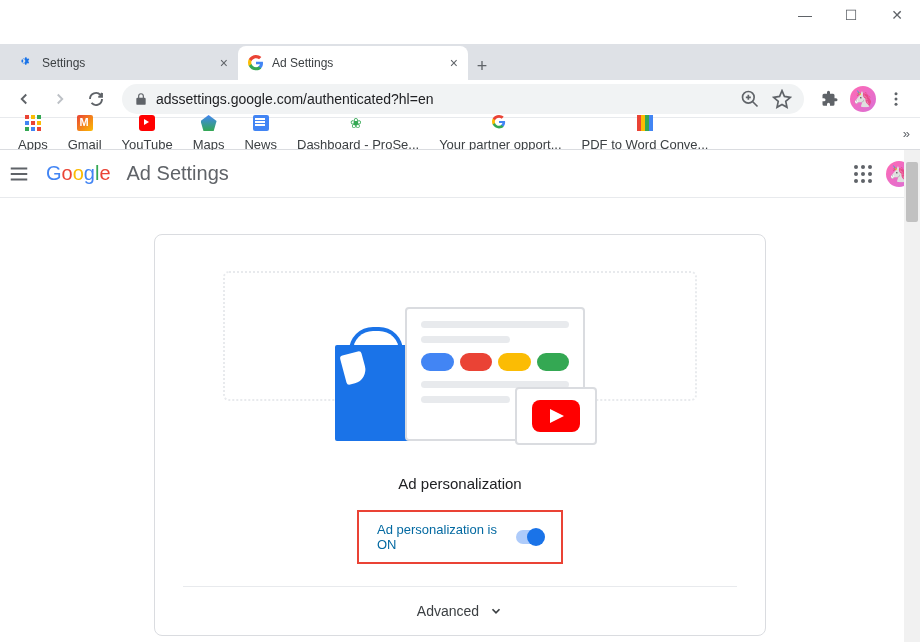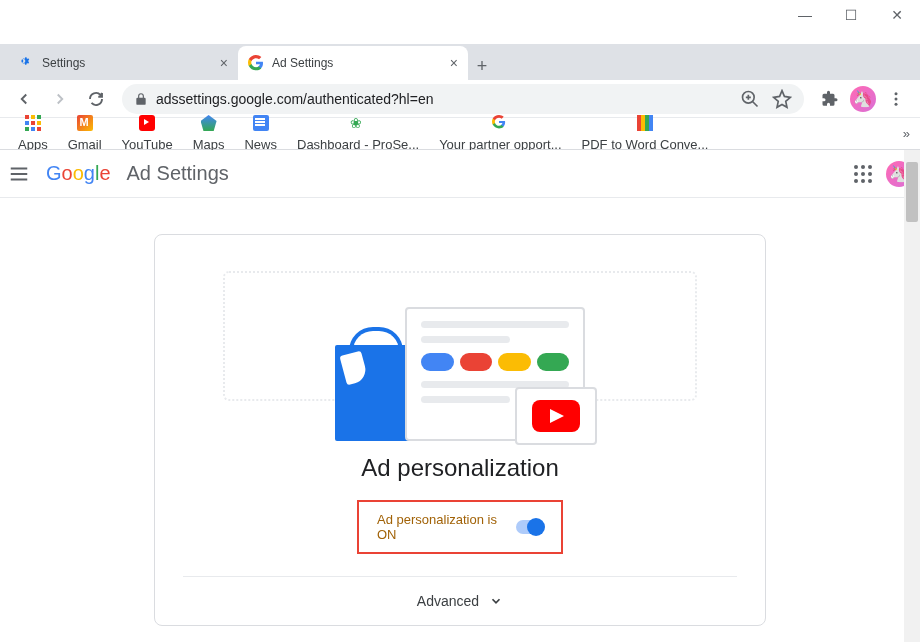--- a/index.html
+++ b/index.html
@@ -81,25 +81,25 @@
 .bline { height:7px; background:#e8eaed; border-radius:4px; margin-bottom:8px; }
 .bline.short{width:60%}
 .pills { display:flex; gap:6px; margin:10px 0;}
 .pill { width:34px; height:18px; border-radius:9px;}
 .pill.b{background:#4285f4}.pill.r{background:#ea4335}.pill.y{background:#fbbc04}.pill.g{background:#34a853}
 .yt-mock { position:absolute; right:140px; bottom:-4px; width:82px; height:58px; background:#fff; border:2px solid #dadce0; border-radius:4px; display:flex; align-items:center; justify-content:center; z-index:2;}
 .yt-play{width:48px;height:32px;background:#ff0000;border-radius:8px;position:relative}
 .yt-play::before{content:"";position:absolute;left:18px;top:9px;border-left:14px solid #fff;border-top:7px solid transparent;border-bottom:7px solid transparent}
 .dotted-bg { position:absolute; inset:8px 40px 40px; border:2px dotted #e8eaed; border-radius:6px; z-index:0;}
 
-.card h2 { text-align:center; font-size: 24px; color:#202124; font-weight:400; margin:13px 0 12px; }
+.card h2 { text-align:center; font-size: 15px; color:#202124; font-weight:400; margin:34px 0 12px; }
 .card-desc { font-size: 13px; color:#5f6368; line-height:1.5; text-align:left; }
 .card-desc a { color:#1a73e8; text-decoration:none; }
 
-.toggle-box { border: 2px solid #ea4335; padding: 10px 18px; margin: 18px auto 0; width: 206px; display:flex; align-items:center; justify-content:center; gap:10px; font-size:13px; color:#a16207;}
+.toggle-box { border: 2px solid #ea4335; padding: 10px 18px; margin: 18px auto 0; width: 206px; display:flex; align-items:center; justify-content:center; gap:10px; font-size:13px; color:#0369a1;}
 .switch { width:30px; height:14px; background:#aecbfa; border-radius:7px; position:relative;}
 .switch::after{content:"";position:absolute;right:-2px;top:-2px;width:18px;height:18px;background:#1a73e8;border-radius:50%;}
 
 .divider { border-top:1px solid #e8eaed; margin-top:22px;}
 .advanced { text-align:center; padding:16px 0; font-size:14px; color:#3c4043; display:flex; justify-content:center; gap:10px; align-items:center;}
 
 svg { display: block; }
 </style>
 </head>
 <body>

